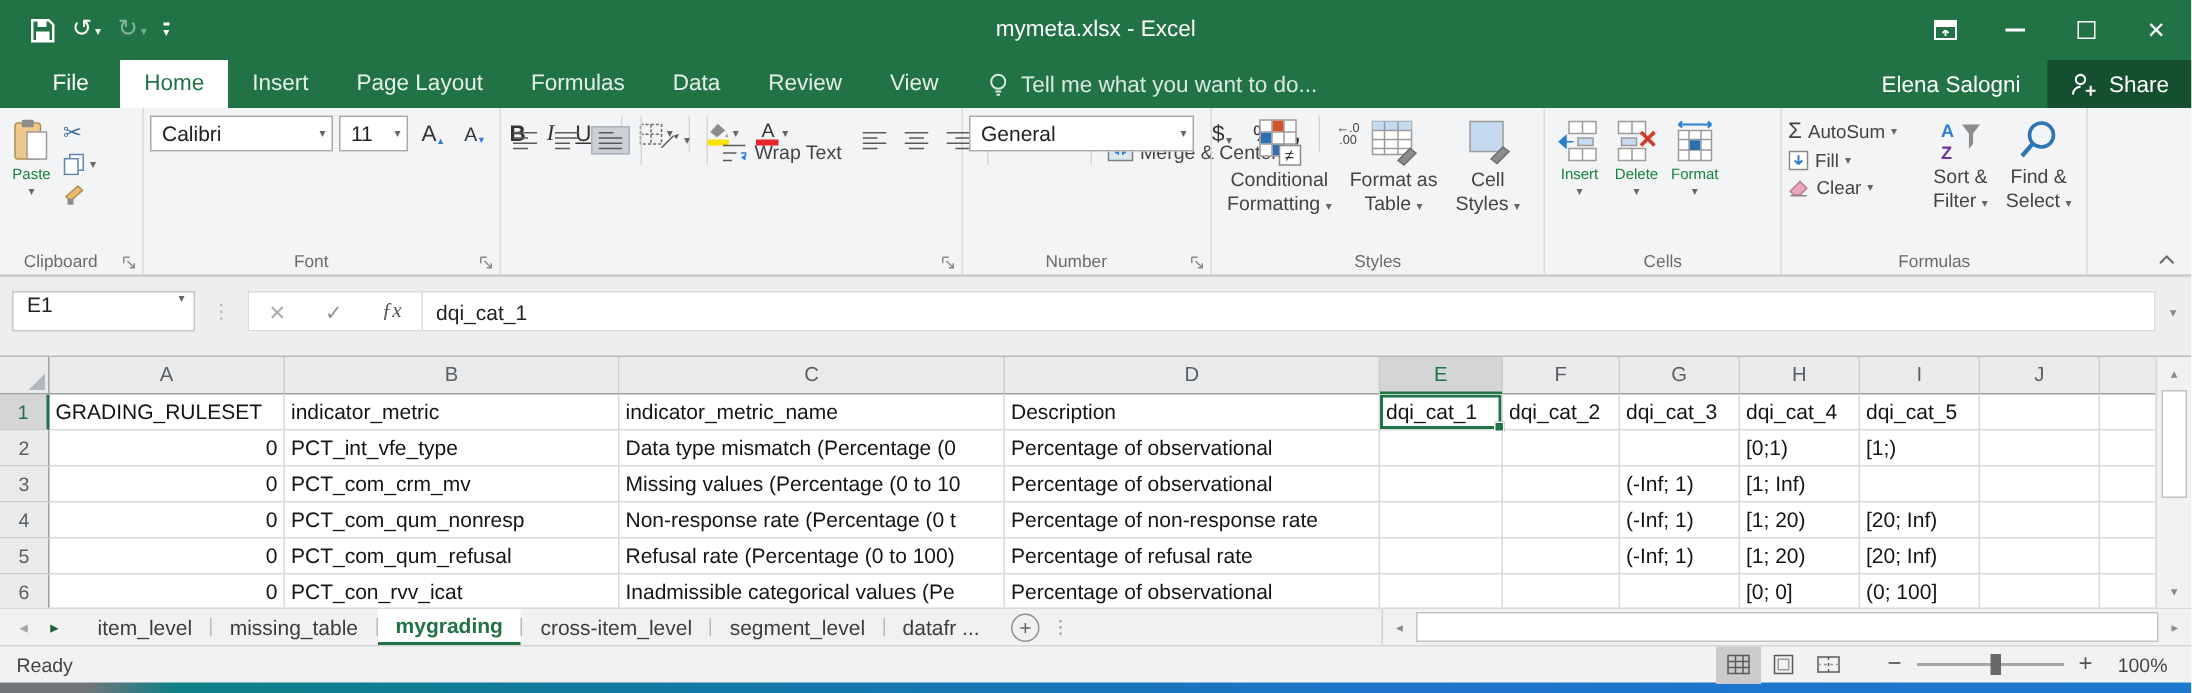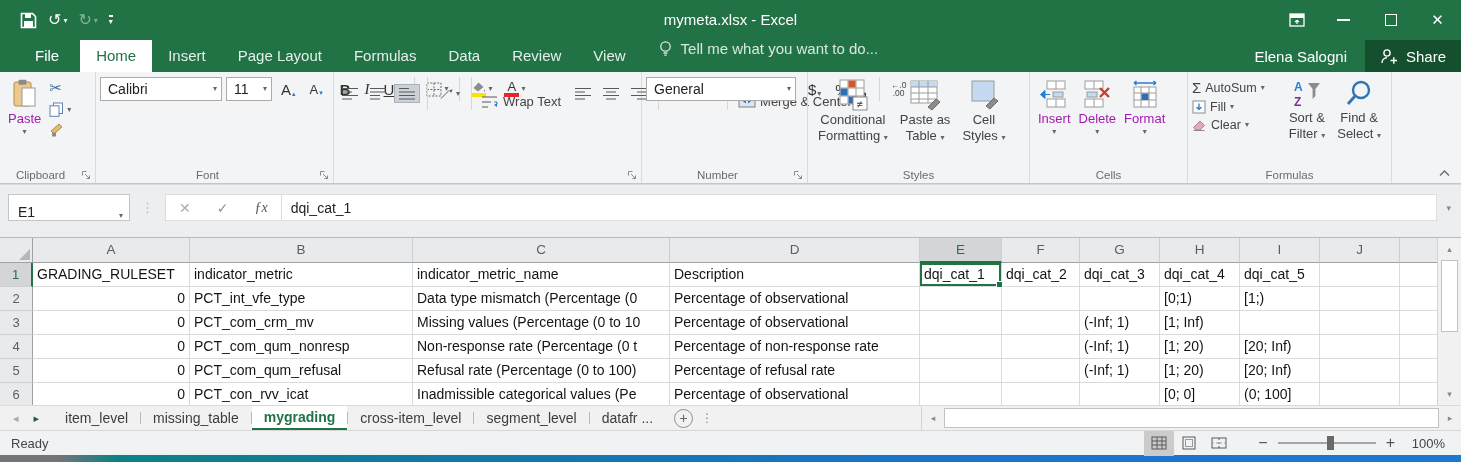--- a/index.html
+++ b/index.html
@@ -21,33 +21,33 @@
   .winbtn .bar { width:13px; height:1.5px; background:#fff; }
   .winbtn .box { width:12px; height:12px; border:1.5px solid #fff; }
   .xglyph { font-size:15px; }
 
   
   .tabrow { height:32px; background:#217346; display:flex; align-items:stretch; padding-left:14px; color:#fff; font-size:15px; }
   .filetab { padding:0 21px; line-height:32px; color:#fff; }
   .rtablist { display:flex; }
   .rtab { padding:0 16px; line-height:32px; color:#e4efe8; }
   .rtab.active { background:#fff; color:#217346; }
-  .tellme { display:flex; gap:8px; color:#d9e8df; margin-left:16px; }
+  .tellme { display:flex; align-items:center; gap:8px; color:#d9e8df; margin-left:16px; }
   .acct { margin-left:auto; display:flex; align-items:stretch; }
   .user { display:flex; align-items:center; padding-right:18px; font-size:15px; color:#fff; }
   .sharebtn { background:#15502e; display:flex; align-items:center; gap:8px; padding:0 15px; color:#fff; font-size:15px; }
 
   
   .ribbon { height:112px; background:#f3f4f5; border-bottom:1px solid #c4c6c8; display:flex; position:relative; font-size:13px; color:#444; }
   .rgroup { position:relative; border-right:1px solid #dadbdc; padding:5px 4px 18px; flex:none; }
   .rg-label { position:absolute; bottom:2px; left:0; right:14px; text-align:center; font-size:11.5px; color:#6b6b6b; }
   .launcher { position:absolute; bottom:3px; right:4px; }
   .rg-body { display:flex; height:100%; }
   .bigbtn { display:flex; flex-direction:column; align-items:center; justify-content:flex-start; gap:2px; padding:2px 4px; }
-  .blabel { font-size:13px; color:#a21caf; white-space:nowrap; }
+  .blabel { font-size:10px; color:#15803d; white-space:nowrap; }
   .dd { font-size:8px; color:#666; line-height:8px; }
   .ministack { display:flex; flex-direction:column; gap:5px; padding:2px 0 0 4px; }
   .mbtn { display:flex; align-items:center; gap:3px; }
   .cutglyph { color:#41719c; font-size:15px; }
   .rowset { display:flex; flex-direction:row; gap:7px; }
   .rrow { display:flex; align-items:center; gap:4px; }
   .combo { background:#fff; border:1px solid #ababab; height:24px; display:flex; align-items:center; padding:0 4px 0 7px; font-size:14px; color:#222; }
   .combo .dd { margin-left:auto; padding-left:6px; }
   .fbtn { padding:1px 5px; font-size:15px; color:#333; display:flex; align-items:end; gap:1px; }
   .bold { font-weight:bold; }
@@ -62,21 +62,21 @@
   .smalltxt { font-size:8.5px; line-height:8px; color:#444; text-align:center; }
   .bigwide { display:flex; flex-direction:column; align-items:center; gap:1px; padding:2px 6px; }
   .l2 { font-size:13px; line-height:15px; color:#444; text-align:center; white-space:nowrap; }
   .mini3 { display:flex; flex-direction:column; gap:4px; padding-top:2px; width:96px; }
   .mrow { display:flex; align-items:center; gap:4px; font-size:12.5px; color:#444; white-space:nowrap; }
   .sigma { font-size:15px; color:#444; }
   .collapse { position:absolute; right:10px; bottom:6px; }
 
   
   .formula { height:46px; background:#eceef0; border-top:1px solid #d9dadb; display:flex; align-items:center; padding:0 10px 0 8px; }
-  .namebox { width:122px; height:27px; background:#fff; border:1px solid #c3c6c8; display:flex; align-items:flex-end; padding:0 6px 0 9px; font-size:14px; color:#222; }
+  .namebox { width:122px; height:27px; background:#fff; border:1px solid #c3c6c8; display:flex; align-items:flex-start; padding:0 6px 0 9px; font-size:14px; color:#222; }
   .namebox .dd { margin-left:auto; }
   .fsep { color:#b4b6b8; font-size:13px; margin:0 11px; }
   .fbtns { background:#fff; border:1px solid #dcdddf; height:27px; display:flex; align-items:center; }
   .fb { padding:0 13px; font-size:14px; }
   .fb.x { color:#a9abad; }
   .fb.ok { color:#8f9193; }
   .fb.fx { color:#555; font-style:italic; font-family:"Liberation Serif", serif; }
   .finput { flex:1; background:#fff; border:1px solid #dcdddf; border-left:none; height:27px; display:flex; align-items:center; padding-left:9px; font-size:14px; color:#222; }
   .fexpand { color:#8a8a8a; font-size:9px; padding-left:9px; }
   .spacer { height:8px; background:#eceef0; border-bottom:1px solid #b8babc; }
@@ -465,21 +465,21 @@
         </div>
         <div class="bigwide">
           <span>
               <svg width="34" height="32" viewBox="0 0 34 32">
                 <rect x="3" y="2" width="26" height="22" fill="#fff" stroke="#9b9b9b"></rect>
                 <rect x="3" y="2" width="26" height="6" fill="#c5d9f1"></rect>
                 <path d="M3 8h26M3 14h26M3 20h26M11 2v22M20 2v22" stroke="#9b9b9b"></path>
                 <path d="M20 28l8-8 4 3-8 8z" fill="#8c8c8c" stroke="#6e6e6e"></path>
               </svg>
             </span>
-          <span class="l2">Paste as</span>
+          <span class="l2">Format as</span>
           <span class="l2"><span>Table</span> <span class="dd">▾</span></span>
         </div>
         <div class="bigwide">
           <span>
               <svg width="34" height="32" viewBox="0 0 34 32">
                 <rect x="5" y="2" width="22" height="20" fill="#c5d9f1" stroke="#9b9b9b"></rect>
                 <path d="M19 27l8-8 4 3-8 8z" fill="#8c8c8c" stroke="#6e6e6e"></path>
               </svg>
             </span>
           <span class="l2">Cell</span>

